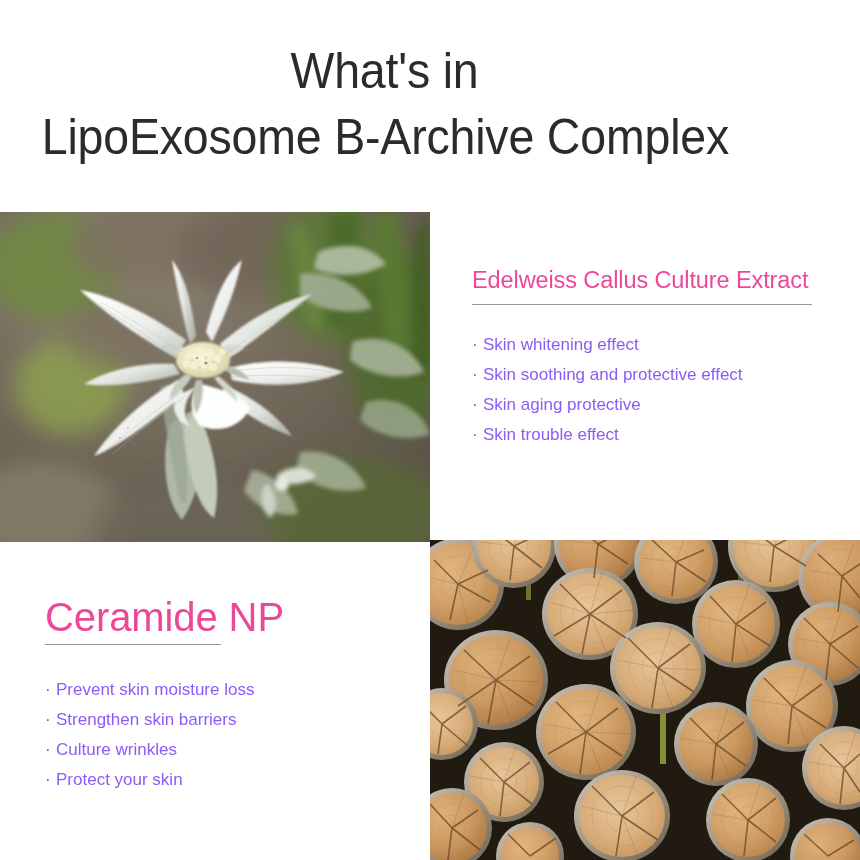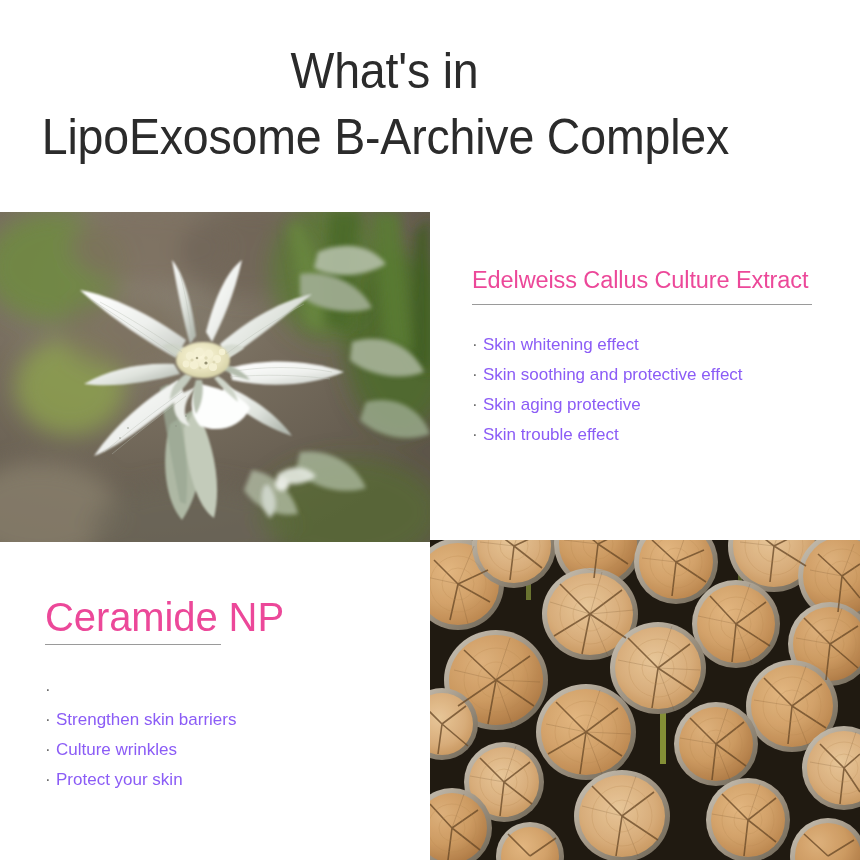--- a/index.html
+++ b/index.html
@@ -320,20 +320,21 @@
       </li>
     </ul>
   </div>
 
   <div class="section" id="ceramide-section">
     <div class="section-heading">Ceramide NP</div>
     <div class="section-rule"></div>
     <ul class="bullet-list">
       <li class="bullet-item">
         <span class="bullet-dot">·</span>
+        <span class="bullet-text">Prevent skin moisture loss</span>
       </li>
       <li class="bullet-item">
         <span class="bullet-dot">·</span>
         <span class="bullet-text">Strengthen skin barriers</span>
       </li>
       <li class="bullet-item">
         <span class="bullet-dot">·</span>
         <span class="bullet-text">Culture wrinkles</span>
       </li>
       <li class="bullet-item">

